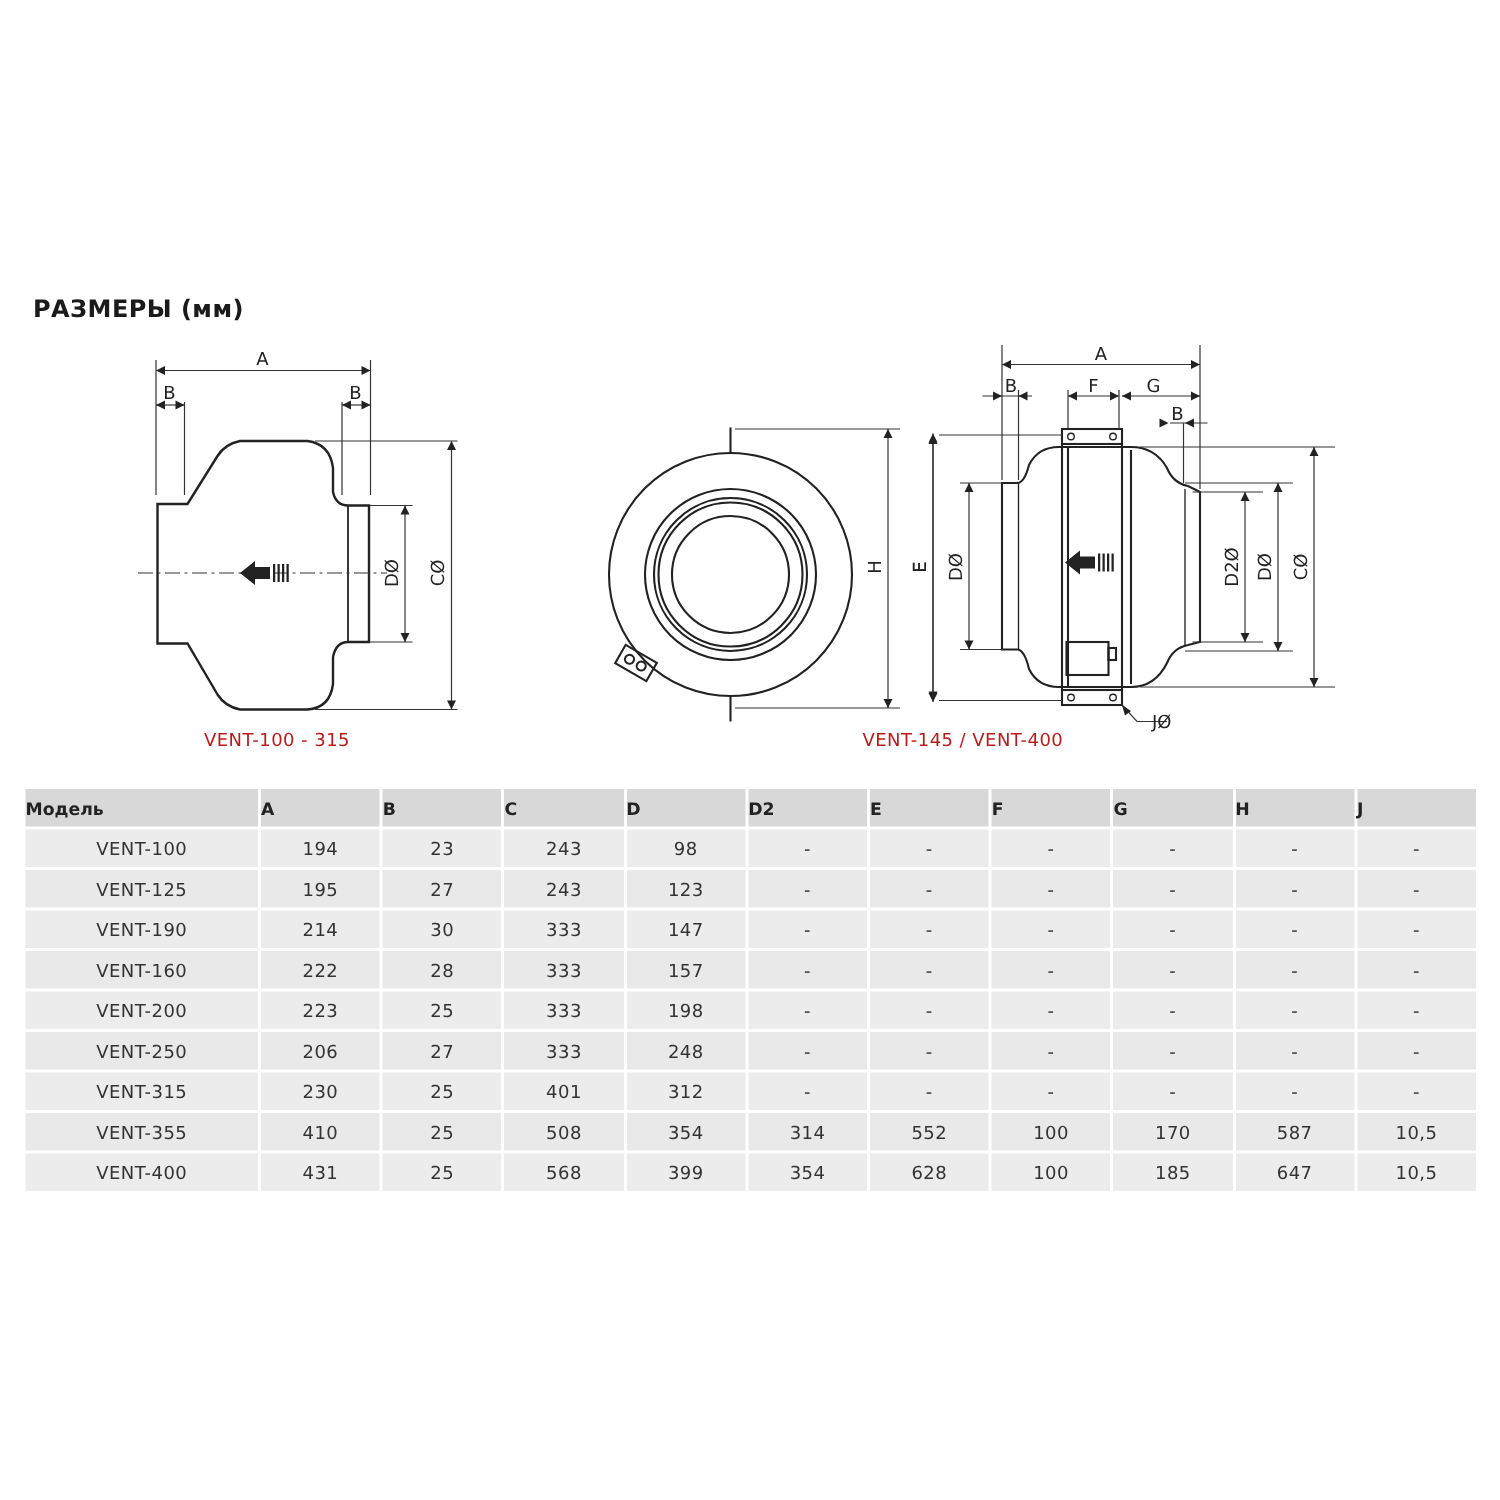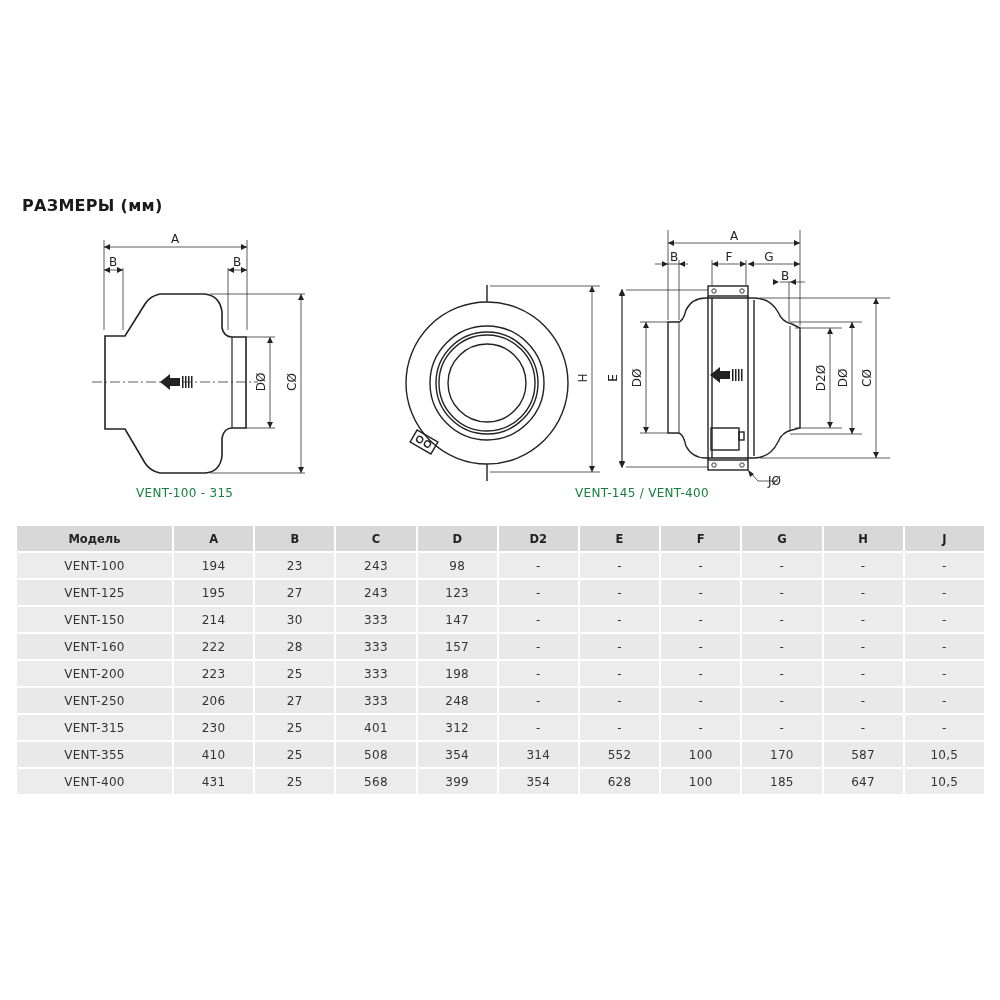--- a/index.html
+++ b/index.html
@@ -1,26 +1,26 @@
 <!DOCTYPE html>
 <html><head>
 <meta charset="utf-8">
 <style>
   html, body { margin: 0; padding: 0; background: #ffffff; }
   body { width: 1000px; height: 1000px; position: relative; overflow: hidden;
          font-family: "DejaVu Sans", sans-serif; color: #222; }
   .title { position: absolute; left: 22px; top: 196px; font-size: 16px; font-weight: bold;
            letter-spacing: 0.3px; color: #1a1a1a; }
   .drawing { position: absolute; }
-  .caption { position: absolute; font-size: 12px; color: #15803d; letter-spacing: 0.3px; }
+  .caption { position: absolute; font-size: 12px; color: #b91c1c; letter-spacing: 0.3px; }
   .dim { font-size: 12px; fill: #222; font-family: "DejaVu Sans", sans-serif; }
   table.specs { position: absolute; left: 15px; top: 524px; width: 971px;
                 border-collapse: separate; border-spacing: 2px 2px; table-layout: fixed; }
   table.specs th { background: #d8d8d8; height: 25px; font-size: 11.5px; font-weight: bold;
-                   color: #222; text-align: center; padding: 0; }
+                   color: #222; text-align: left; padding: 0; }
   table.specs td { background: #ececec; height: 25px; font-size: 12px; color: #333;
                    text-align: center; padding: 0; letter-spacing: 0.3px; }
   table.specs tr:nth-child(even) td { background: #e9e9e9; }
 </style>
 </head>
 <body>
 
 <div class="title">РАЗМЕРЫ (мм)</div>
 
 <svg class="drawing" style="left:0;top:0" width="1000" height="520" viewBox="0 0 1000 520">
@@ -248,21 +248,21 @@
       <td>243</td>
       <td>123</td>
       <td>-</td>
       <td>-</td>
       <td>-</td>
       <td>-</td>
       <td>-</td>
       <td>-</td>
     </tr>
     <tr>
-      <td>VENT-150</td>
+      <td>VENT-190</td>
       <td>214</td>
       <td>30</td>
       <td>333</td>
       <td>147</td>
       <td>-</td>
       <td>-</td>
       <td>-</td>
       <td>-</td>
       <td>-</td>
       <td>-</td>

